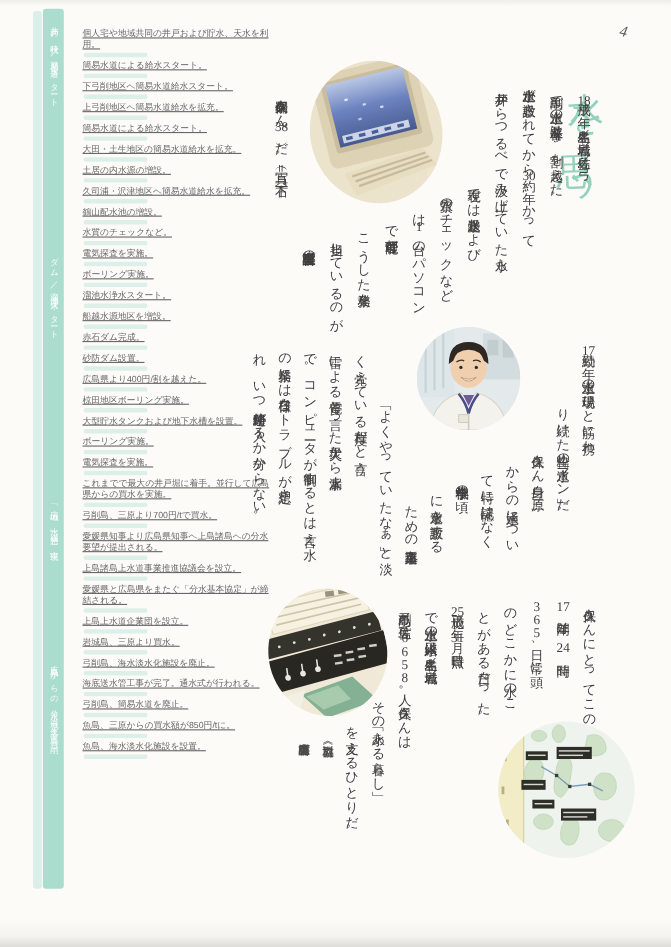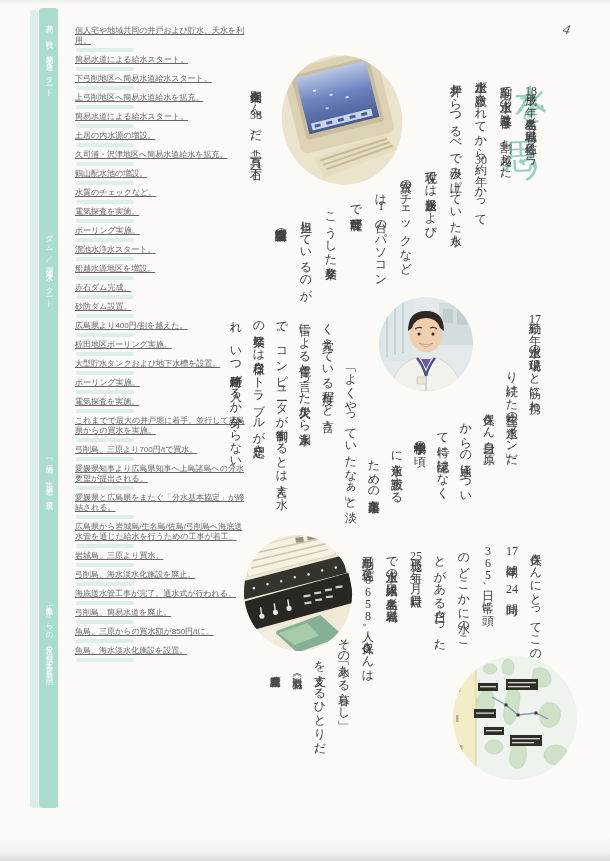--- a/index.html
+++ b/index.html
@@ -58,40 +58,42 @@
   <div class="strip-label" style="top:228px">ダム／溜池浄水スタート</div>
   <div class="strip-label" style="top:455px">「広域の水」構想と実現</div>
   <div class="strip-label" style="top:598px">広島県からの分水（岩城・生名・佐島・弓削）</div>
 
   <div id="timeline">
       <div class="t-entry">個人宅や地域共同の井戸および貯水、天水を利用。</div>
       <div class="t-entry">簡易水道による給水スタート。</div>
       <div class="t-entry">下弓削地区へ簡易水道給水スタート。</div>
       <div class="t-entry">上弓削地区へ簡易水道給水を拡充。</div>
       <div class="t-entry">簡易水道による給水スタート。</div>
+      <div class="t-entry">大田・土生地区の簡易水道給水を拡充。</div>
       <div class="t-entry">土居の内水源の増設。</div>
       <div class="t-entry">久司浦・沢津地区へ簡易水道給水を拡充。</div>
       <div class="t-entry">鶴山配水池の増設。</div>
       <div class="t-entry">水質のチェックなど。</div>
       <div class="t-entry">電気探査を実施。</div>
       <div class="t-entry">ボーリング実施。</div>
       <div class="t-entry">溜池水浄水スタート。</div>
       <div class="t-entry">船越水源地区を増設。</div>
       <div class="t-entry">赤石ダム完成。</div>
       <div class="t-entry">砂防ダム設置。</div>
       <div class="t-entry">広島県より400円/割を越えた。</div>
       <div class="t-entry">椋田地区ボーリング実施。</div>
       <div class="t-entry">大型貯水タンクおよび地下水槽を設置。</div>
       <div class="t-entry">ボーリング実施。</div>
       <div class="t-entry">電気探査を実施。</div>
       <div class="t-entry">これまでで最大の井戸堀に着手。並行して広島県からの買水を実施。</div>
       <div class="t-entry">弓削島、三原より700円/tで買水。</div>
       <div class="t-entry">愛媛県知事より広島県知事へ上島諸島への分水要望が提出される。</div>
+      <div class="t-entry">上島諸島上水道事業推進協議会を設立。</div>
       <div class="t-entry">愛媛県と広島県をまたぐ「分水基本協定」が締結される。</div>
-      <div class="t-entry">広島県から岩城島/生名島/佐島/弓削島へ海底送水管を通じた給水を行うための工事が着工。</div>
+      <div class="t-entry">上島上水道企業団を設立。</div>
       <div class="t-entry">岩城島、三原より買水。</div>
       <div class="t-entry">弓削島、海水淡水化施設を廃止。</div>
       <div class="t-entry">海底送水管工事が完了。通水式が行われる。</div>
       <div class="t-entry">弓削島、簡易水道を廃止。</div>
       <div class="t-entry">魚島、三原からの買水額が850円/tに。</div>
       <div class="t-entry">魚島、海水淡水化施設を設置。</div>
     </div>
 
   <div id="page-number">4</div>
   <div id="title" class="vtitle"><span class="tc tc0">水</span><span class="tc tc1">を</span><span class="tc tc2">思</span><span class="tc tc3">う</span></div>

